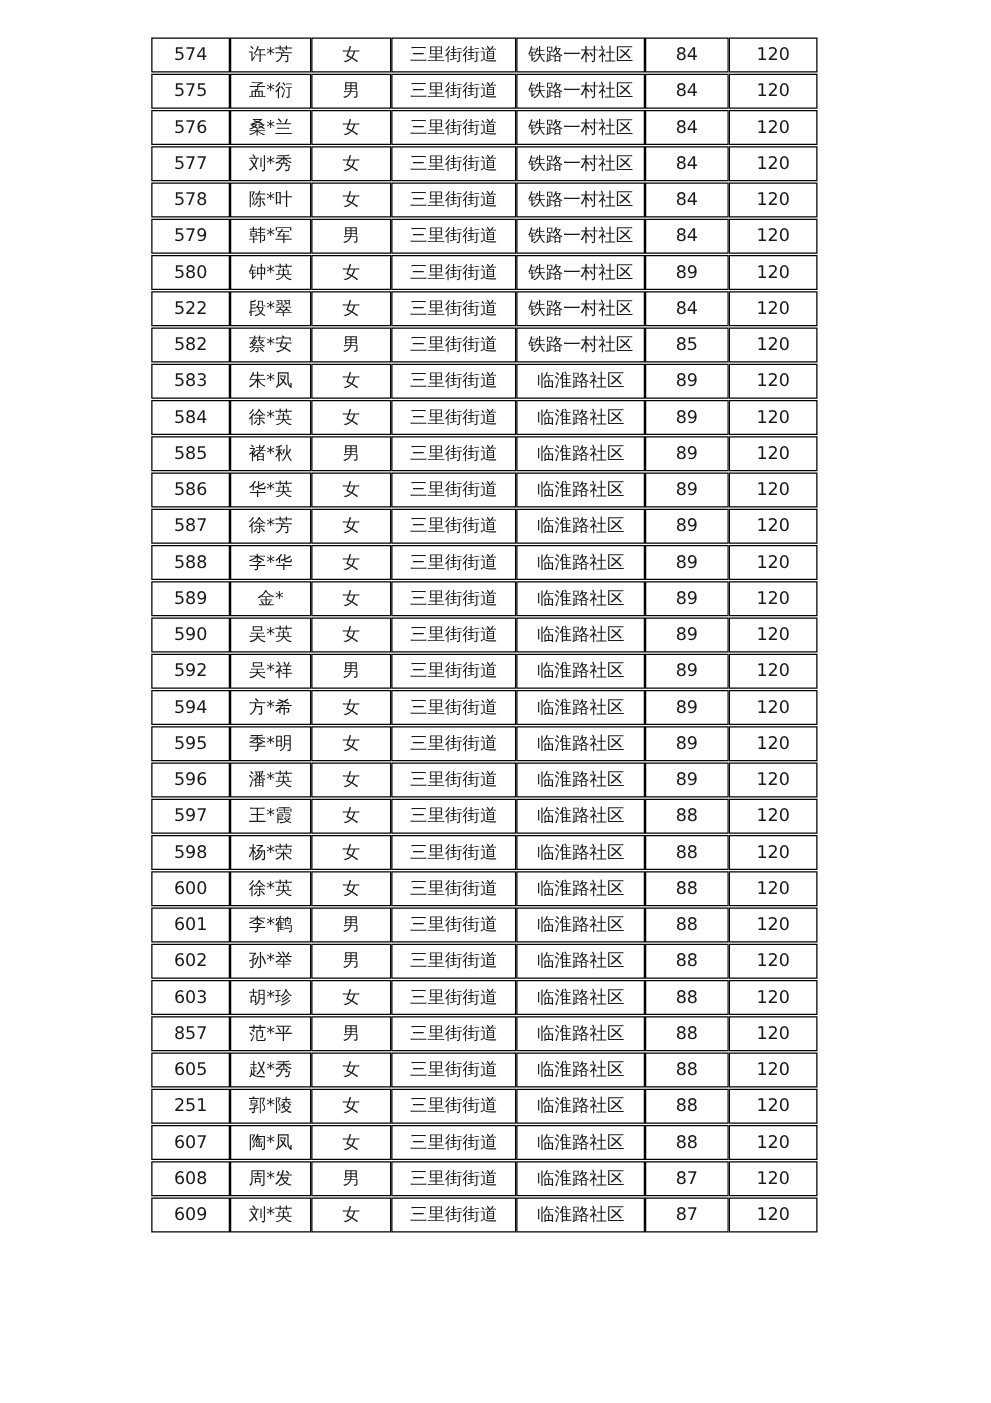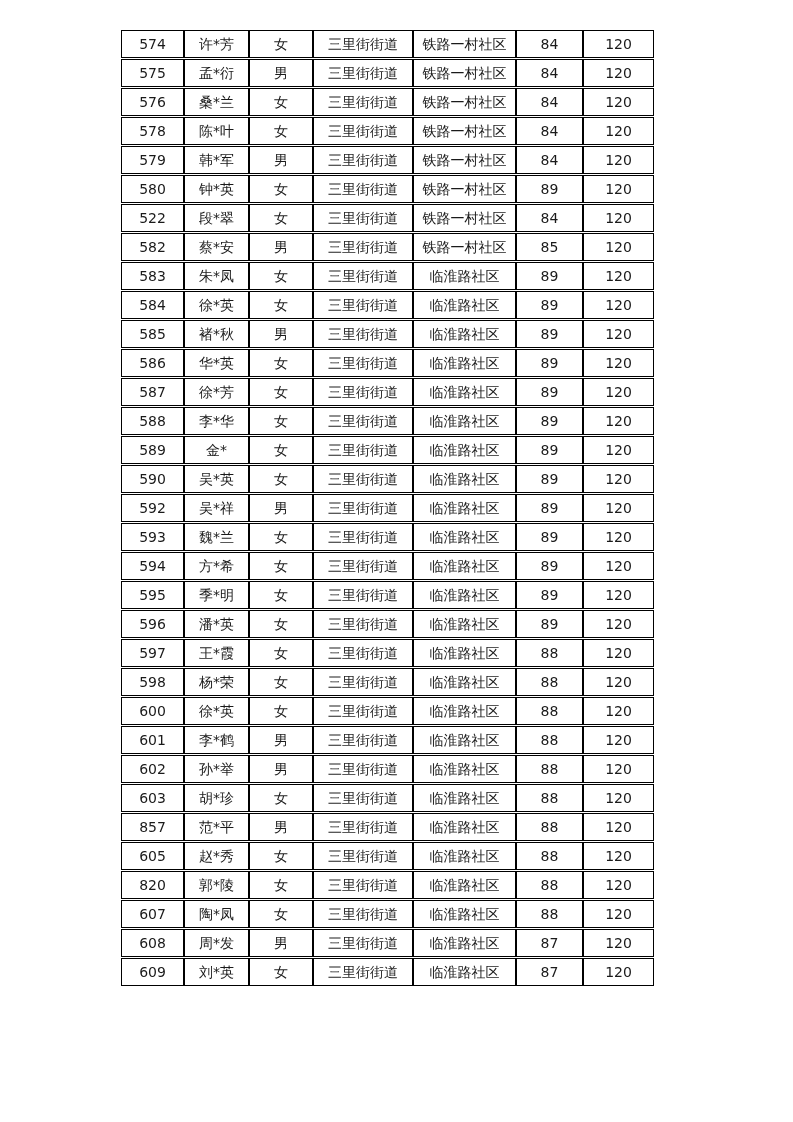--- a/index.html
+++ b/index.html
@@ -74,20 +74,29 @@
         <tr>
           <td>576</td>
           <td>桑*兰</td>
           <td>女</td>
           <td>三里街街道</td>
           <td>铁路一村社区</td>
           <td>84</td>
           <td>120</td>
         </tr>
         <tr>
+          <td>577</td>
+          <td>刘*秀</td>
+          <td>女</td>
+          <td>三里街街道</td>
+          <td>铁路一村社区</td>
+          <td>84</td>
+          <td>120</td>
+        </tr>
+        <tr>
           <td>578</td>
           <td>陈*叶</td>
           <td>女</td>
           <td>三里街街道</td>
           <td>铁路一村社区</td>
           <td>84</td>
           <td>120</td>
         </tr>
         <tr>
           <td>579</td>
@@ -200,29 +209,20 @@
         <tr>
           <td>592</td>
           <td>吴*祥</td>
           <td>男</td>
           <td>三里街街道</td>
           <td>临淮路社区</td>
           <td>89</td>
           <td>120</td>
         </tr>
         <tr>
-          <td>593</td>
-          <td>魏*兰</td>
-          <td>女</td>
-          <td>三里街街道</td>
-          <td>临淮路社区</td>
-          <td>89</td>
-          <td>120</td>
-        </tr>
-        <tr>
           <td>594</td>
           <td>方*希</td>
           <td>女</td>
           <td>三里街街道</td>
           <td>临淮路社区</td>
           <td>89</td>
           <td>120</td>
         </tr>
         <tr>
           <td>595</td>
@@ -308,21 +308,21 @@
         <tr>
           <td>605</td>
           <td>赵*秀</td>
           <td>女</td>
           <td>三里街街道</td>
           <td>临淮路社区</td>
           <td>88</td>
           <td>120</td>
         </tr>
         <tr>
-          <td>820</td>
+          <td>251</td>
           <td>郭*陵</td>
           <td>女</td>
           <td>三里街街道</td>
           <td>临淮路社区</td>
           <td>88</td>
           <td>120</td>
         </tr>
         <tr>
           <td>607</td>
           <td>陶*凤</td>

